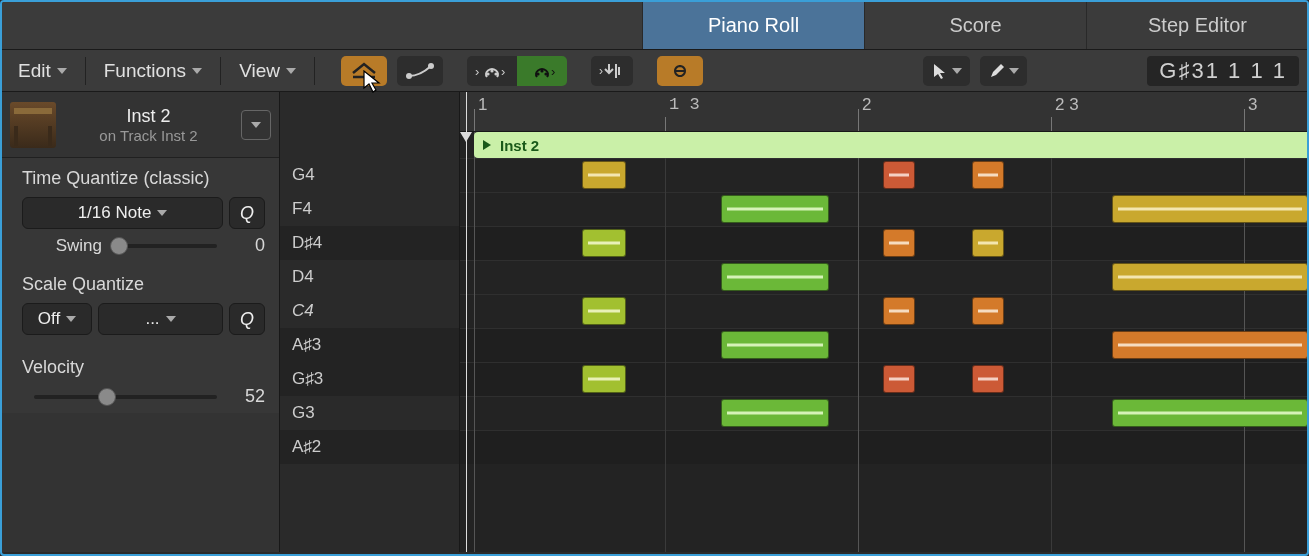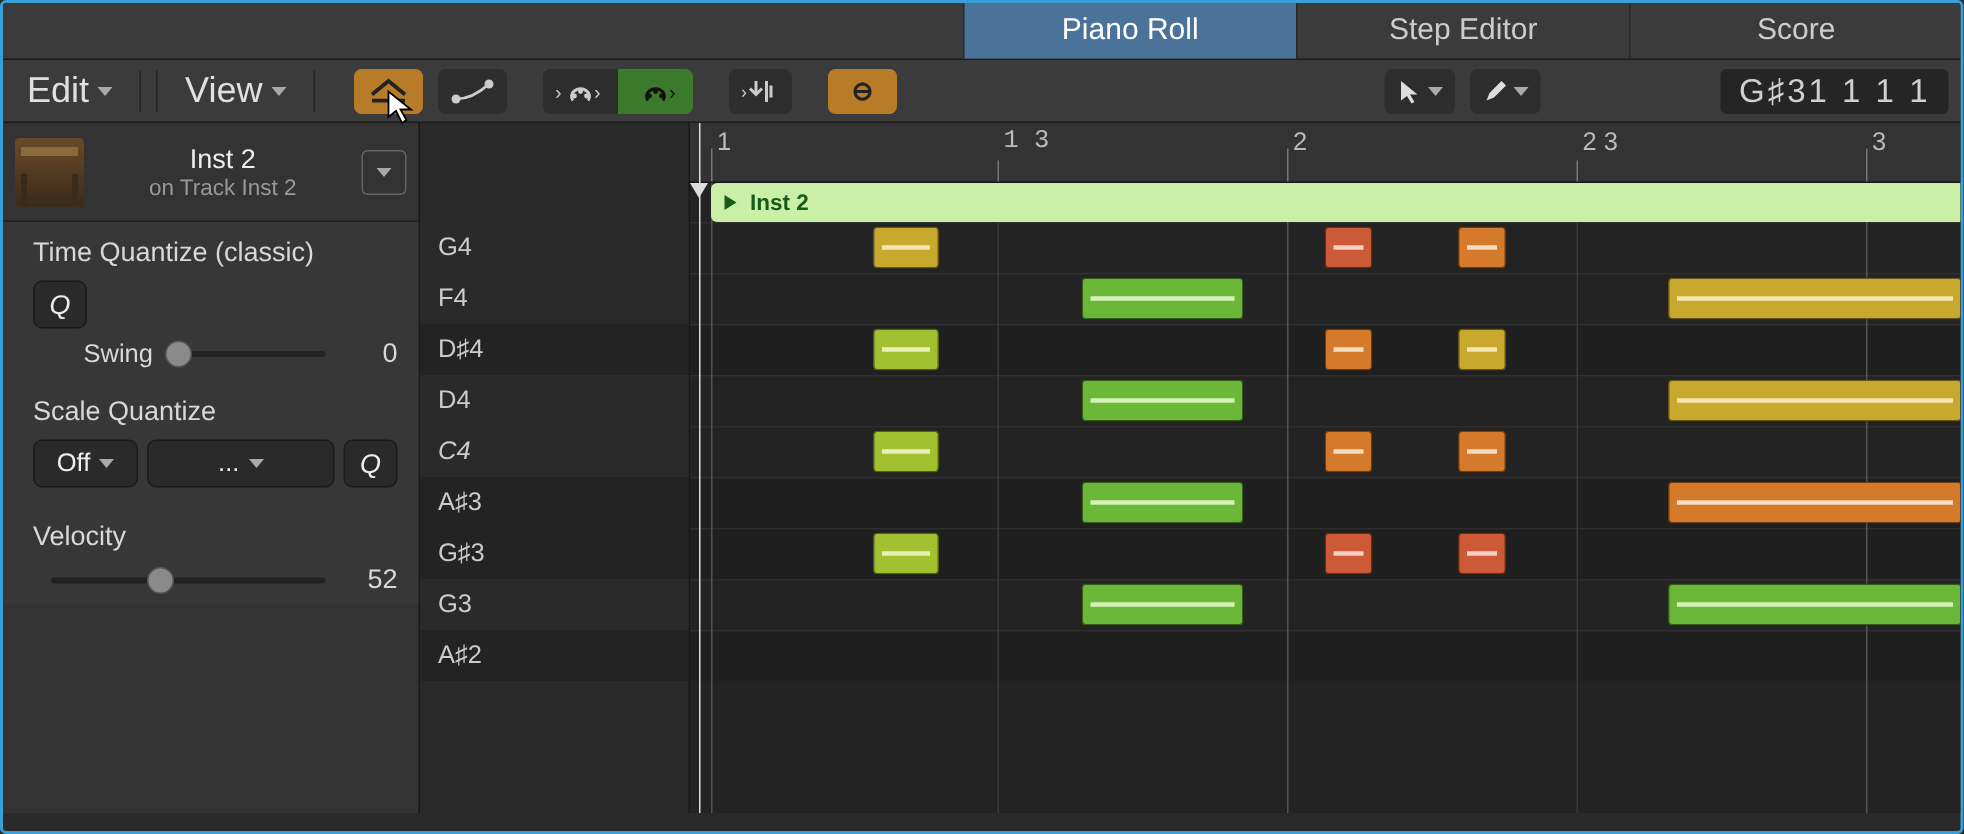--- a/index.html
+++ b/index.html
@@ -1,23 +1,23 @@
 <!DOCTYPE html>
 <html><head>
 <meta charset="utf-8">
 <style>
 * { margin: 0; padding: 0; box-sizing: border-box; font-family: -apple-system, BlinkMacSystemFont, "Segoe UI", sans-serif; user-select: none; }
 body { background: #2a2a2a; width: 1309px; height: 556px; overflow: hidden; border: 2px solid #3a9fd8; border-radius: 4px; }
 
-.tabs { display: flex; height: 38px; background: #3b3b3b; border-bottom: 1px solid #1a1a1a; padding-left: 640px; }
+.tabs { display: flex; height: 48px; background: #3b3b3b; border-bottom: 1px solid #1a1a1a; padding-left: 640px; }
 .tab { flex: 0 0 222px; display: flex; align-items: center; justify-content: center; color: #ccc; font-size: 20px; cursor: pointer; border-left: 1px solid #292929; }
 .tab.active { background: #4b7399; color: #fff; }
 
 .toolbar { display: flex; align-items: center; height: 42px; background: #3b3b3b; border-bottom: 1px solid #1a1a1a; padding: 0 8px; gap: 10px; }
-.menu-btn { display: flex; align-items: center; gap: 6px; color: #e0e0e0; font-size: 24px; padding: 4px 8px; cursor: pointer; border-radius: 4px; }
+.menu-btn { display: flex; align-items: center; gap: 6px; color: #e0e0e0; font-size: 19px; padding: 4px 8px; cursor: pointer; border-radius: 4px; }
 .chev { width: 0; height: 0; border-left: 5px solid transparent; border-right: 5px solid transparent; border-top: 6px solid #aaa; }
 .divider { width: 1px; height: 28px; background: #222; }
 .tbtn { display: flex; align-items: center; justify-content: center; height: 30px; border-radius: 5px; background: #2d2d2d; cursor: pointer; padding: 0 8px; }
 .tbtn-active { background: #b87b28; }
 .tbtn svg { display: block; }
 .dualseg { display: flex; border-radius: 5px; overflow: hidden; }
 .dualseg .seg { height: 30px; display: flex; align-items: center; justify-content: center; padding: 0 8px; background: #2d2d2d; cursor: pointer; }
 .pos-display { margin-left: auto; background: #252525; color: #d0d0d0; font-size: 22px; letter-spacing: 2px; padding: 2px 12px; border-radius: 4px; font-family: ui-monospace, monospace; min-width: 150px; display: flex; justify-content: space-between; }
 
 .workarea { display: flex; height: calc(100% - 92px); }
@@ -68,30 +68,34 @@
 .vel-hi { background: #d47a2a; } .vel-hi::after { background: #f6dcc0; }
 .vel-vhi { background: #cc5a36; } .vel-vhi::after { background: #f4d0c4; }
 
 .cursor-overlay { position: absolute; width: 20px; height: 26px; z-index: 50; pointer-events: none; }
 </style>
 </head>
 <body>
 
 <div class="tabs">
   <div class="tab active">Piano Roll</div>
+  <div class="tab">Score</div>
   <div class="tab">Step Editor</div>
-  <div class="tab">Score</div>
 </div>
 
 <div class="toolbar">
   <div class="menu-btn">
       <span>Edit</span>
       <span class="chev"></span>
     </div>
   <div class="divider"></div>
+  <div class="menu-btn">
+      <span>Functions</span>
+      <span class="chev"></span>
+    </div>
   <div class="divider"></div>
   <div class="menu-btn">
       <span>View</span>
       <span class="chev"></span>
     </div>
   <div class="divider"></div>
   <div style="width:6px"></div>
   <div class="tbtn tbtn-active" style="position:relative">
     <svg width="30" height="22" viewBox="0 0 30 22">
         <path d="M4 13 L15 4 L26 13" stroke="#222" stroke-width="2.5" fill="none"></path>
@@ -181,20 +185,24 @@
       <div class="arrow-box">
           <span class="chev"></span>
         </div>
     </div>
 
     <div style="display:flex; flex:1;">
       <div style="flex:1">
         <div class="inspector">
           <div class="row">Time Quantize (classic)</div>
           <div class="ctrls">
+            <div class="sel">
+                <span>1/16 Note</span>
+                <span class="chev"></span>
+              </div>
             <div class="q-btn">Q</div>
           </div>
           <div class="slrow">
             <div class="lbl">Swing</div>
             <div class="slider">
                 <div class="thumb" style="left:8%"></div>
               </div>
             <div class="val">0</div>
           </div>
 

